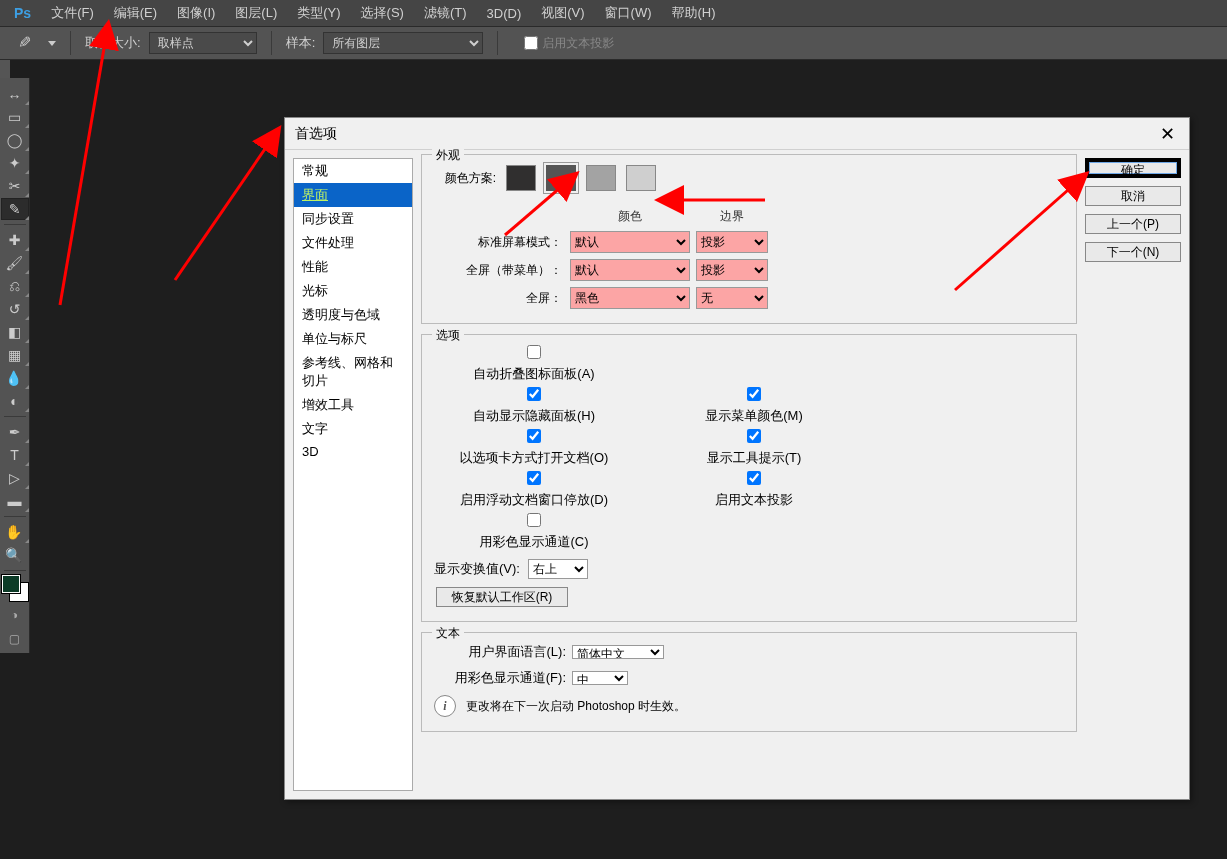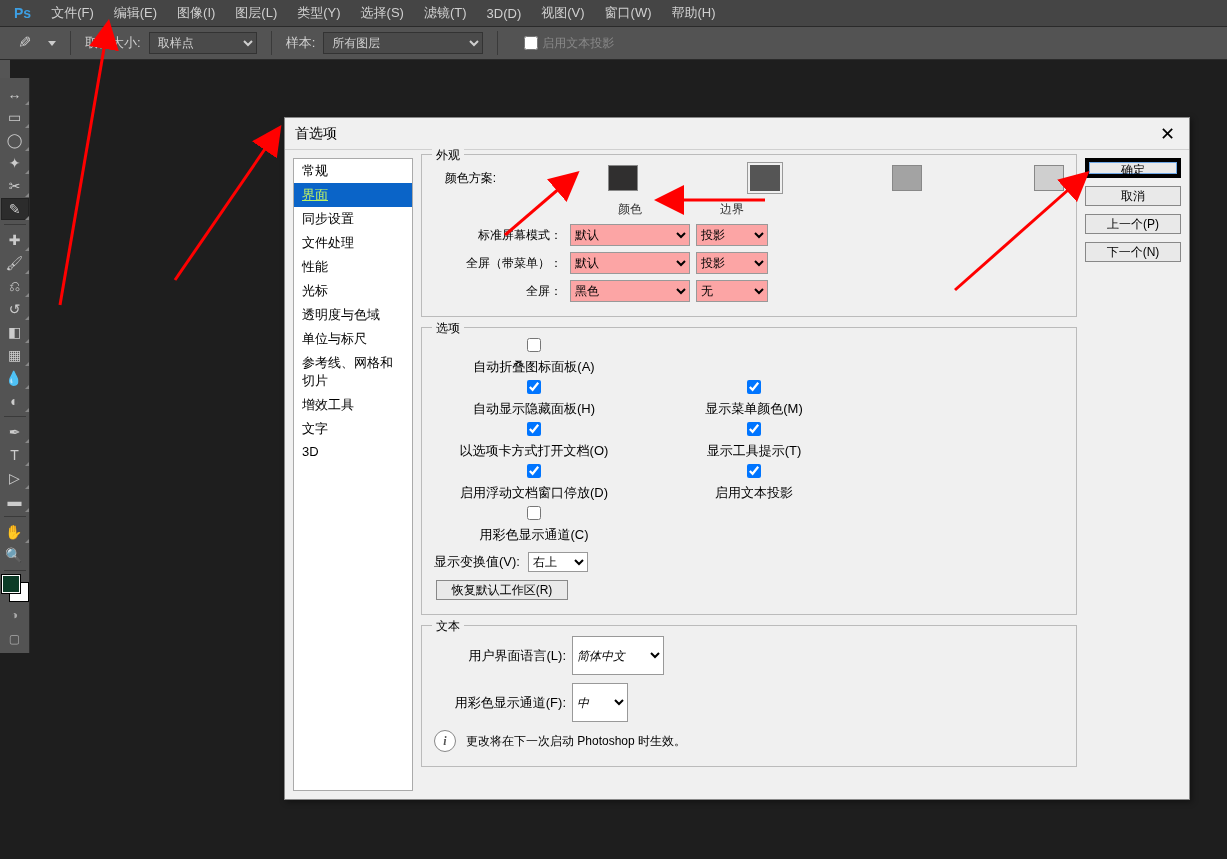--- a/index.html
+++ b/index.html
@@ -48,21 +48,21 @@
 .dlg-list .item.sel { background:#0a64c8; color:#bef264;text-decoration:underline; }
 .dlg-main { flex:1; padding:4px 8px 8px 8px; position:relative; }
 .dlg-side { width:104px; padding:8px 8px 0 0; }
 .dlg-side button { display:block; width:96px; height:20px; margin-bottom:8px; background:#e9e9e9; border:1px solid #888; font-size:12px; cursor:pointer;}
 .dlg-side button.primary { border:4px solid #000000; box-shadow: inset 0 0 0 1px #6ea7e6;}
 
 .fieldset { border:1px solid #bbb; margin-bottom:10px; padding:10px 12px 14px 12px; position:relative;}
 .fieldset > .legend { position:absolute; top:-8px; left:10px; background:#f0f0f0; padding:0 4px; font-size:12px;}
 
 
-.color-row { display:flex; align-items:center; gap:10px; margin-bottom:10px;justify-content:space-between;}
+.color-row { display:flex; align-items:center; gap:10px; margin-bottom:17px;}
 .color-row .lab { width:62px; text-align:right; }
 .swatch { width:30px; height:26px; border:1px solid #888; cursor:pointer;}
 .swatch.sel { border:2px solid #555; outline:1px solid #999; outline-offset:2px;}
 
 .mode-grid { display:grid; grid-template-columns: 120px 120px 72px; column-gap:6px; row-gap:6px; align-items:center; margin-left:10px;}
 .mode-head { text-align:center; font-size:12px; color:#333;}
 .mode-grid .lbl { text-align:right; padding-right:2px;}
 .mode-grid select { width:100%; height:22px; border:1px solid #999; background:#fca5a5; font-size:12px;}
 
 
@@ -71,21 +71,21 @@
 .chk input { width:14px; height:14px;}
 
 .inline-row { display:flex; align-items:center; gap:8px; margin-bottom:8px;}
 .inline-row .lbl { font-size:13px;}
 .inline-row select { height:20px; border:1px solid #999; background:#fff; font-size:12px;}
 .wide-btn { width:132px; height:20px; border:1px solid #888; background:#e9e9e9; font-size:12px; cursor:pointer; margin-left:2px;}
 
 
 .text-row { display:flex; align-items:center; margin-bottom:8px; }
 .text-row .lbl { width:138px; text-align:right; padding-right:6px; font-size:13px;}
-.text-row select { height:39px; border:1px solid #999; background:#fff; font-size:12px;font-style:italic;}
+.text-row select { height:14px; border:1px solid #999; background:#fff; font-size:12px;}
 .info-row { display:flex; align-items:center; gap:10px; margin-top:6px;}
 .info-ico { width:22px;height:22px;border:1px solid #888;border-radius:50%; display:flex;align-items:center;justify-content:center;font-family:serif;font-style:italic;font-weight:bold;color:#555; background:#fff;}
 </style>
 </head>
 <body>
 
 <div class="menubar">
   <div class="ps-logo">Ps</div>
   <div class="menu-item">文件(F)</div>
   <div class="menu-item">编辑(E)</div>

